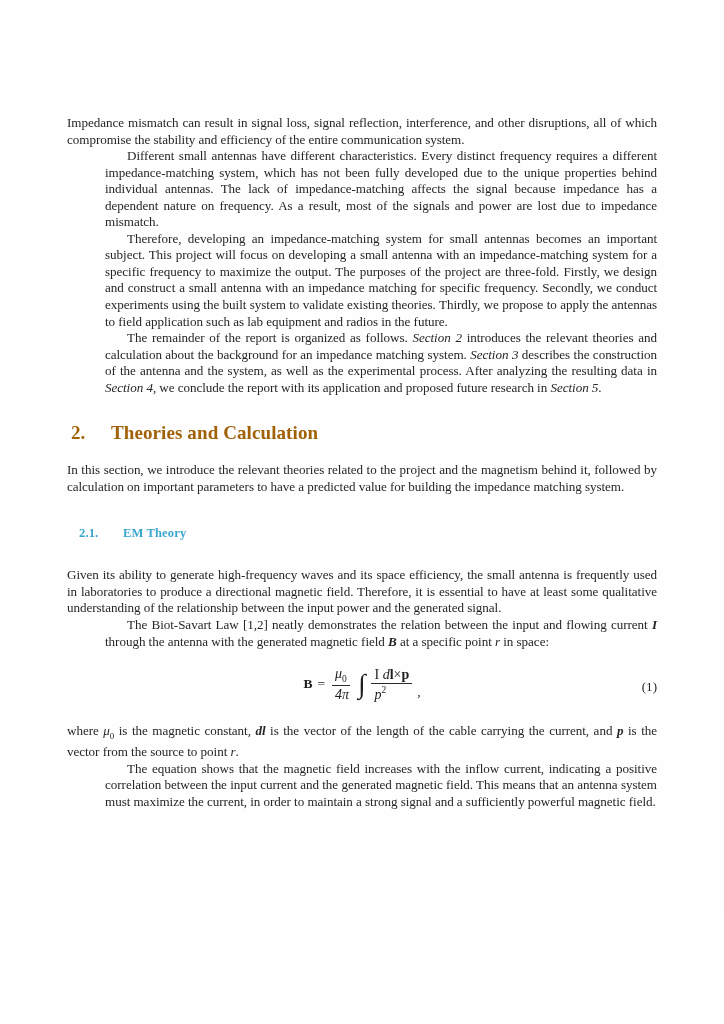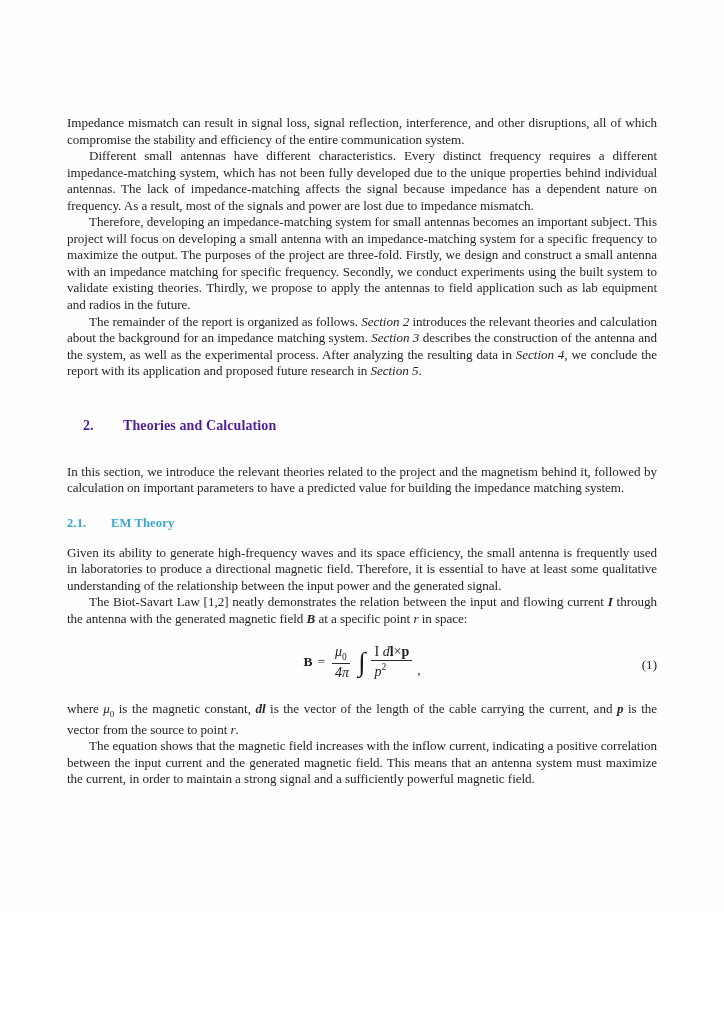--- a/index.html
+++ b/index.html
@@ -37,36 +37,37 @@
     line-height: 16.55px;
     text-align: justify;
     text-justify: inter-word;
     letter-spacing: -0.05px;
     word-spacing: 0px;
     color: #262626;
   }
 
   p.indent {
     text-indent: 22px;
+    margin-left: 38px;
   }
 
   .h2 {
-    margin: 16px;
-    font-size: 14px;
+    margin: 4px;
+    font-size: 19px;
     font-weight: bold;
-    color: #4c1d95;
+    color: #a16207;
     letter-spacing: 0.1px;
   }
   .h2 .num {
     display: inline-block;
     width: 40px;
   }
 
   .h3 {
-    margin: 0;
+    margin: 12px;
     font-size: 12.6px;
     font-weight: bold;
     color: #39a6cd;
     letter-spacing: 0.1px;
   }
   .h3 .num {
     display: inline-block;
     width: 44px;
   }
 

